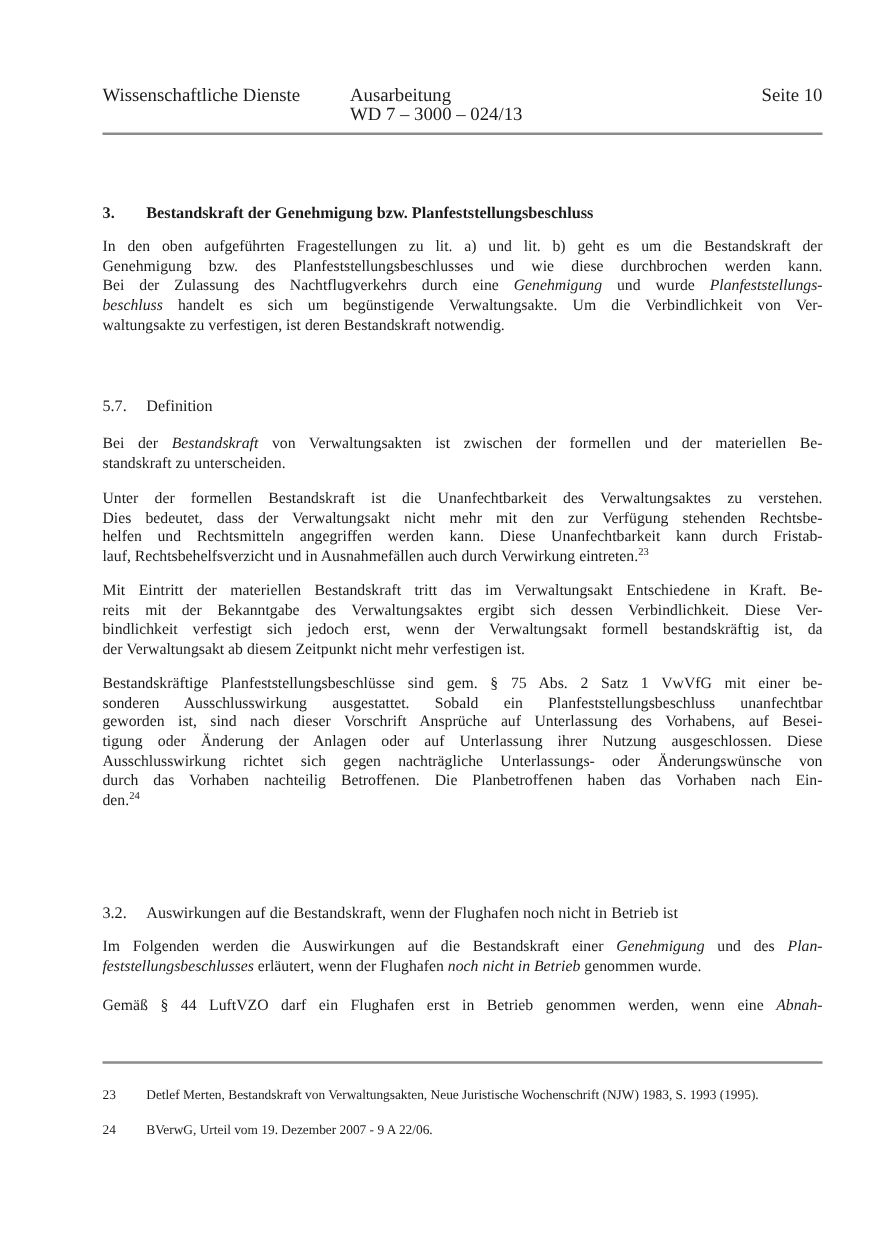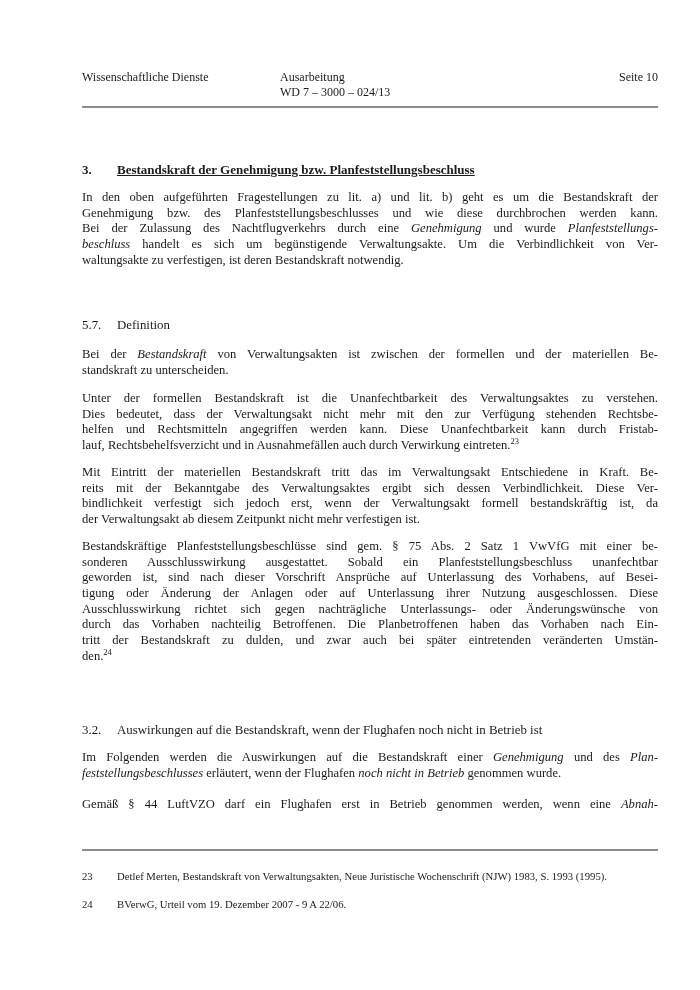--- a/index.html
+++ b/index.html
@@ -5,35 +5,35 @@
   html, body { margin: 0; padding: 0; background: #ffffff; }
   .page {
     position: relative;
     width: 700px;
     height: 990px;
     background: #ffffff;
     color: #1b1b1b;
     font-family: "Liberation Serif", "DejaVu Serif", serif;
     overflow: hidden;
   }
-  .hdr { position: absolute; font-size: 12px; line-height: 15px; }
+  .hdr { position: absolute; font-size: 15px; line-height: 15px; }
   .hdr-left   { left: 82px;  top: 70px; }
   .hdr-center { left: 280px; top: 70px; }
   .hdr-right  { right: 42px; top: 70px; text-align: left; }
   .rule {
     position: absolute; left: 82px; width: 576px; height: 2px;
     background: #8c8c8c;
   }
   .hdr-rule { top: 106px; }
   .fn-rule  { top: 849px; }
   .blk {
     position: absolute; left: 82px; width: 576px;
     font-size: 12.6px; line-height: 15.7px;
   }
-  .h1 { font-weight: bold; font-size: 13px;  line-height: 16px; text-decoration: underline; }
+  .h1 { font-weight: bold; font-size: 13px;  line-height: 16px; }
   .h2 { font-size: 12.9px; line-height: 16px; }
   .num { display: inline-block; width: 35px; }
   .line { text-align: justify; text-align-last: justify; height: 15.7px; }
   .line.lastline { text-align-last: left; }
   .it { font-style: italic; margin-top: 43px; }
   sup.fnref { font-size: 8.5px; vertical-align: super; line-height: 0; }
   .fn {
     position: absolute; left: 82px; width: 580px;
     font-size: 10.7px; line-height: 14px;
   }
@@ -76,21 +76,20 @@
       <div class="line"><span>bindlichkeit verfestigt sich jedoch erst, wenn der Verwaltungsakt formell bestandskräftig ist, da</span></div>
       <div class="line lastline"><span>der Verwaltungsakt ab diesem Zeitpunkt nicht mehr verfestigen ist.</span></div>
     </div>
   <div class="blk" style="top:539px">
       <div class="line"><span>Bestandskräftige Planfeststellungsbeschlüsse sind gem. § 75 Abs. 2 Satz 1 VwVfG mit einer be-</span></div>
       <div class="line"><span>sonderen Ausschlusswirkung ausgestattet. Sobald ein Planfeststellungsbeschluss unanfechtbar</span></div>
       <div class="line"><span>geworden ist, sind nach dieser Vorschrift Ansprüche auf Unterlassung des Vorhabens, auf Besei-</span></div>
       <div class="line"><span>tigung oder Änderung der Anlagen oder auf Unterlassung ihrer Nutzung ausgeschlossen. Diese</span></div>
       <div class="line"><span>Ausschlusswirkung richtet sich gegen nachträgliche Unterlassungs- oder Änderungswünsche von</span></div>
       <div class="line"><span>durch das Vorhaben nachteilig Betroffenen. Die Planbetroffenen haben das Vorhaben nach Ein-</span></div>
-      <div class="line"><span>tritt der Bestandskraft zu dulden, und zwar auch bei später eintretenden veränderten Umstän-</span></div>
       <div class="line lastline"><span>den.</span><sup class="fnref">24</sup></div>
     </div>
   <div class="blk h2" style="top:722px"><span class="num">3.2.</span><span>Auswirkungen auf die Bestandskraft, wenn der Flughafen noch nicht in Betrieb ist</span></div>
   <div class="blk" style="top:750px">
       <div class="line"><span>Im Folgenden werden die Auswirkungen auf die Bestandskraft einer </span><span class="it">Genehmigung</span><span> und des </span><span class="it">Plan-</span></div>
       <div class="line lastline"><span class="it">feststellungsbeschlusses</span><span> erläutert, wenn der Flughafen </span><span class="it">noch nicht in Betrieb</span><span> genommen wurde.</span></div>
     </div>
   <div class="blk" style="top:797px">
       <div class="line"><span>Gemäß § 44 LuftVZO darf ein Flughafen erst in Betrieb genommen werden, wenn eine </span><span class="it">Abnah-</span></div>
     </div>

